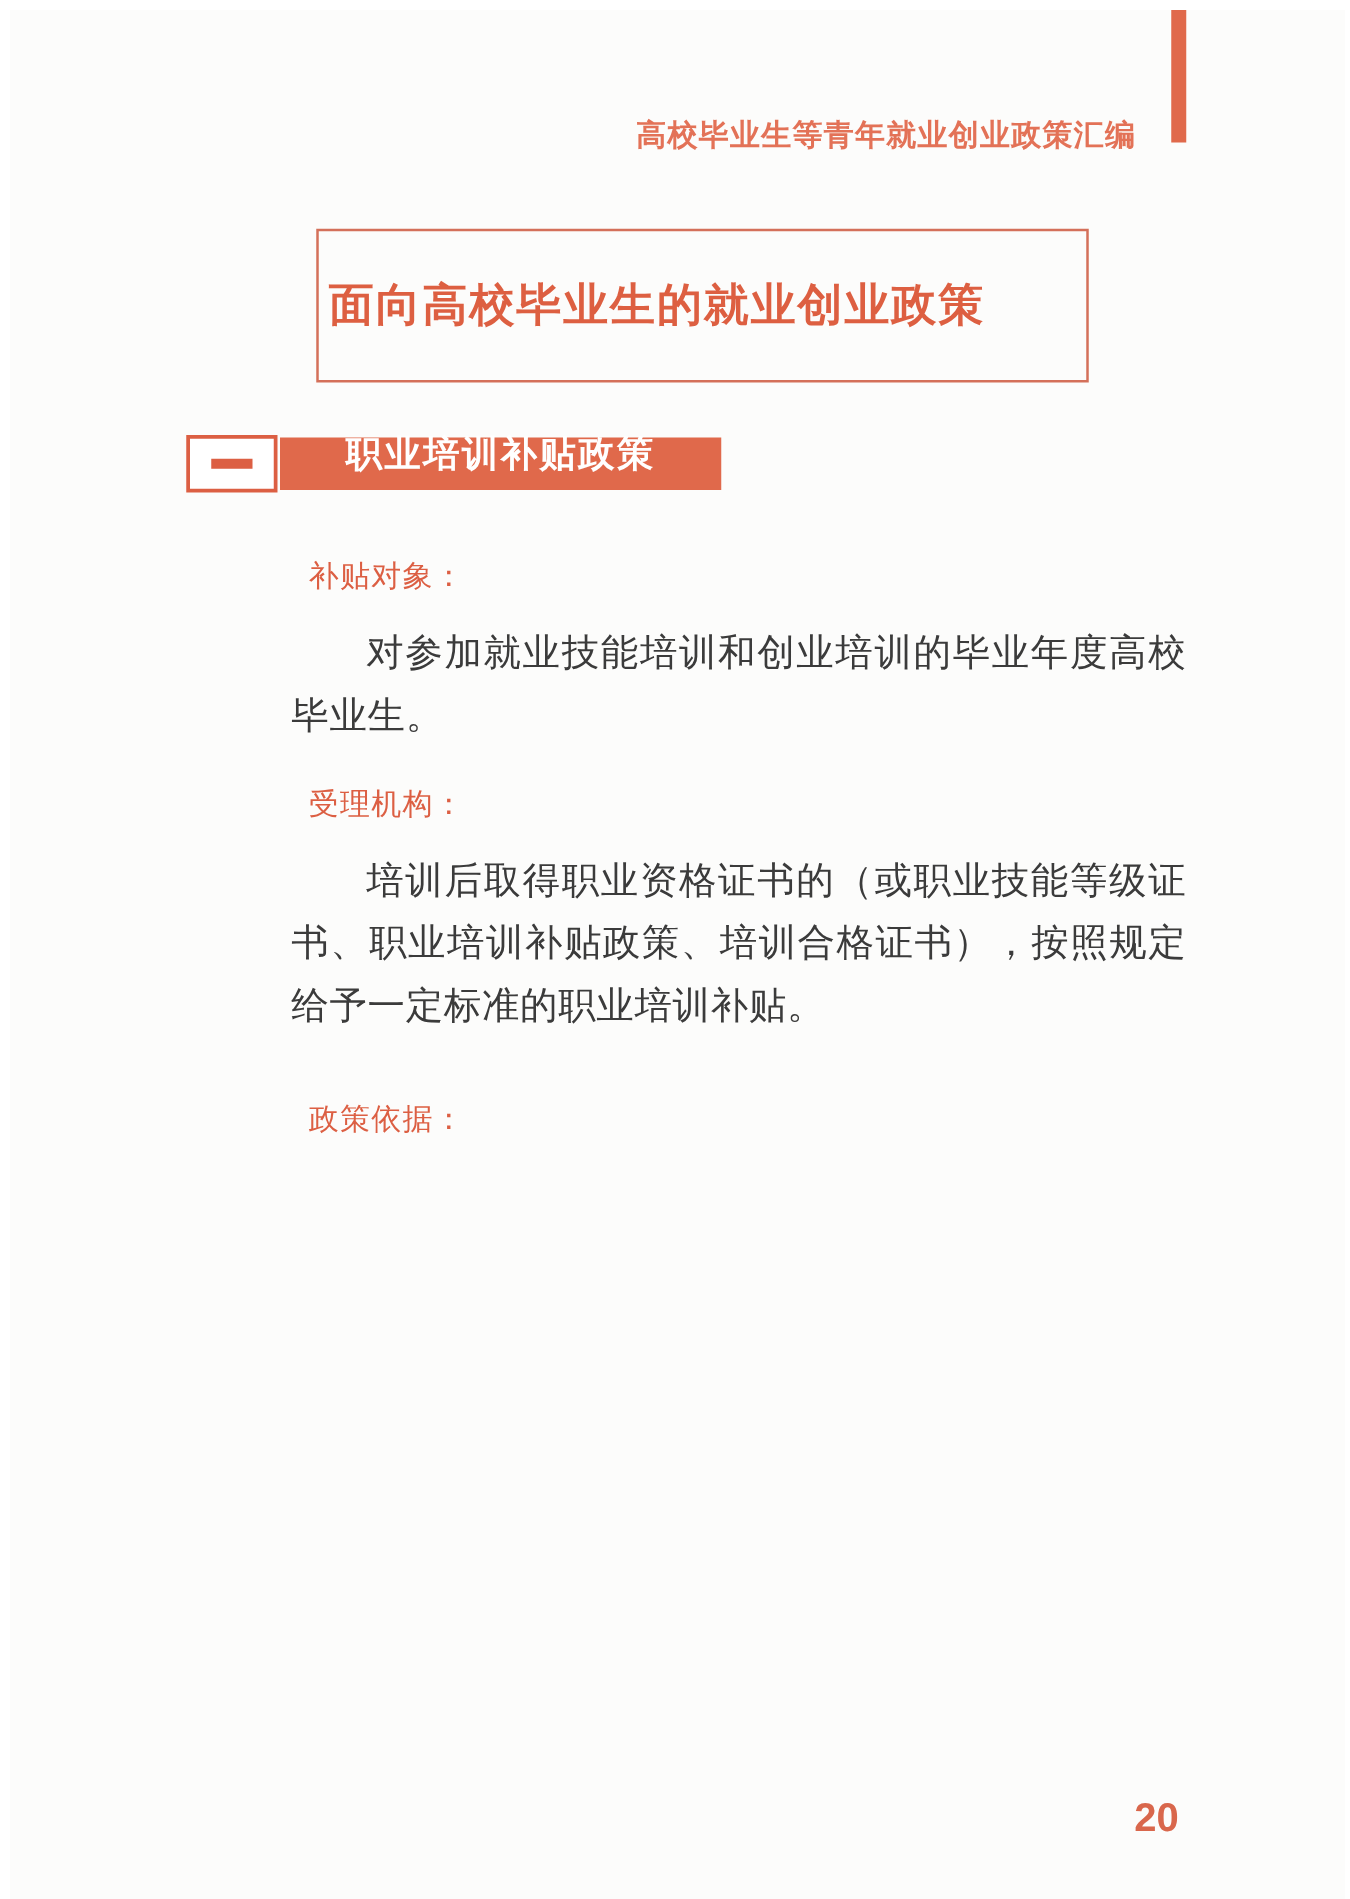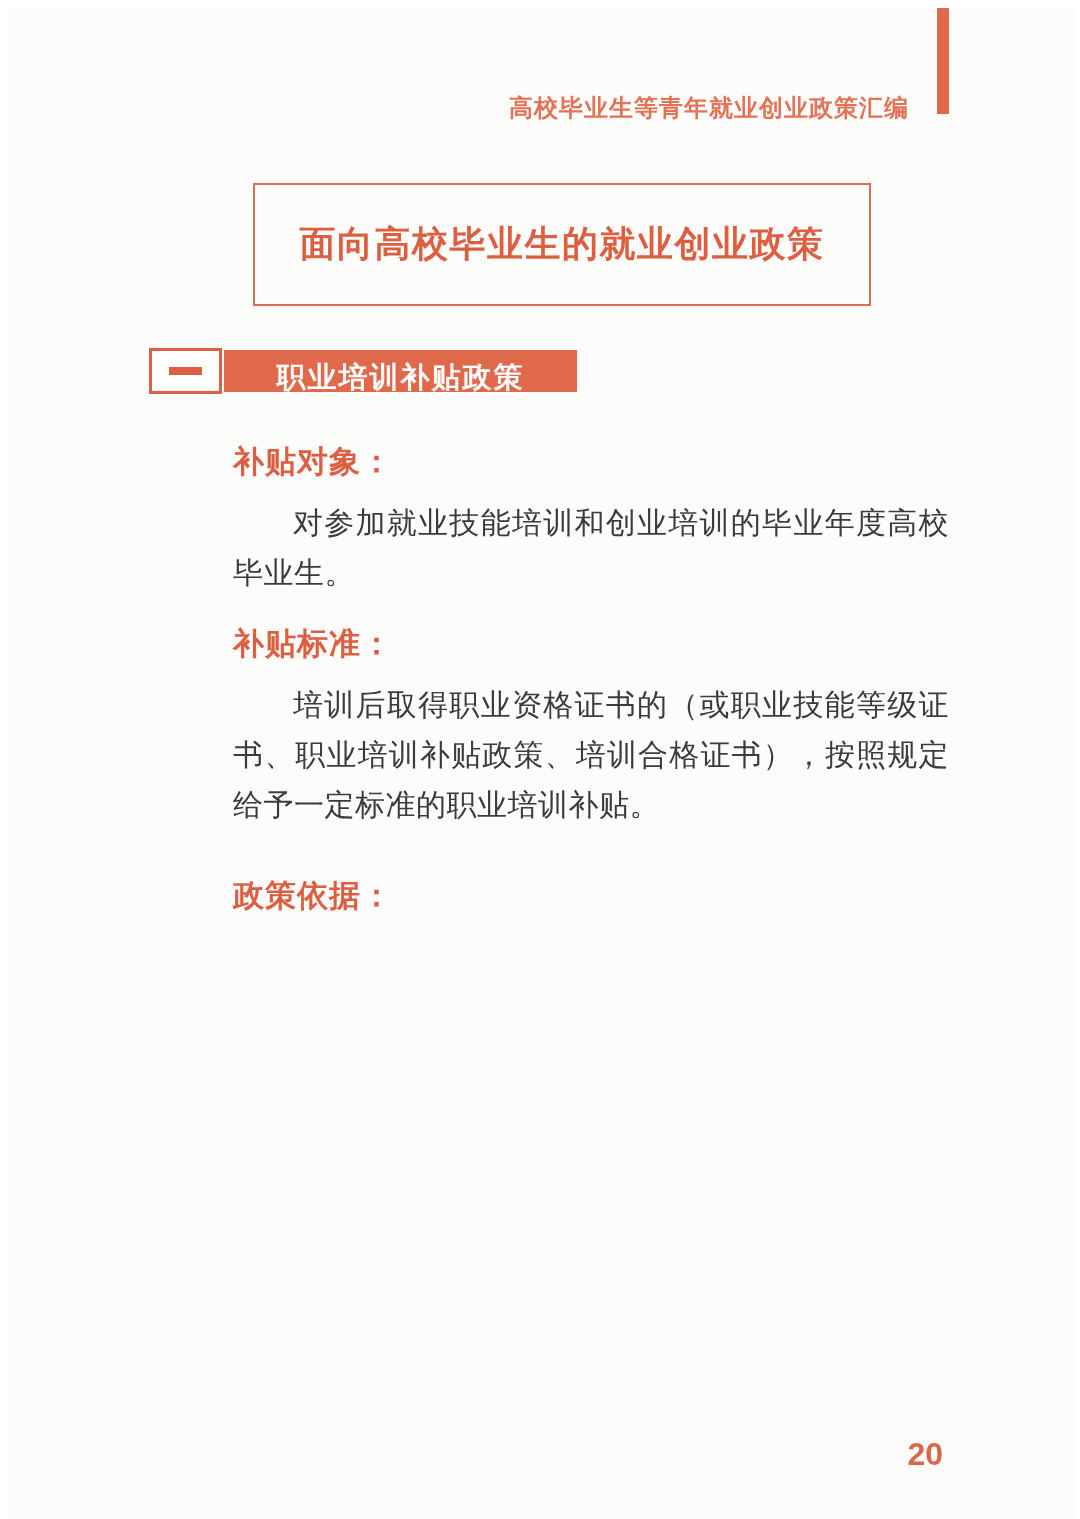--- a/index.html
+++ b/index.html
@@ -48,21 +48,20 @@
   .title-box {
     position: absolute;
     left: 245px;
     top: 175px;
     width: 618px;
     height: 123px;
     border: 2px solid var(--title_border);
     background: var(--page_bg);
     display: flex;
     align-items: center;
-    justify-content: center;
   }
   .title-box .chapter-title {
     font-size: 36px;
     font-weight: bold;
     letter-spacing: 1.5px;
     color: var(--title_text);
     white-space: nowrap;
   }
 
   
@@ -94,47 +93,48 @@
     overflow: hidden;
     clip: rect(0 0 0 0);
     white-space: nowrap;
   }
   .section-bar {
     margin-left: 2px;
     width: 353px;
     height: 42px;
     background: var(--accent);
     display: flex;
-    align-items: flex-start;
+    align-items: flex-end;
     justify-content: center;
     flex: none;
   }
   .section-bar .section-title {
     color: #ffffff;
     font-size: 29px;
     font-weight: bold;
     letter-spacing: 2px;
     white-space: nowrap;
   }
 
   
   .content {
     position: absolute;
     left: 213px;
     top: 424px;
     width: 740px;
   }
   .block { margin-bottom: 12px; }
   .block-heading {
-    font-size: 31px;
+    font-size: 24px;
     line-height: 36px;
-    font-weight: bold;
+    font-weight: normal;
     letter-spacing: 1px;
     color: var(--heading);
     margin-bottom: 10px;
+    margin-left: 14px;
   }
   .block-body {
     font-size: 30px;
     line-height: 50px;
     color: var(--body_text);
     text-indent: 2em;
     text-align: justify;
     letter-spacing: 0.5px;
   }
 
@@ -171,21 +171,21 @@
   </div>
 
   <div class="content">
 
     <section class="block">
       <h3 class="block-heading">补贴对象：</h3>
       <p class="block-body">对参加就业技能培训和创业培训的毕业年度高校毕业生。</p>
     </section>
 
     <section class="block">
-      <h3 class="block-heading">补贴标准：</h3>
+      <h3 class="block-heading">受理机构：</h3>
       <p class="block-body">培训后取得职业资格证书的（或职业技能等级证书、职业培训补贴政策、培训合格证书），按照规定给予一定标准的职业培训补贴。</p>
     </section>
 
     <section class="block">
     </section>
 
 
     <section class="block">
       <h3 class="block-heading">政策依据：</h3>
     </section>

